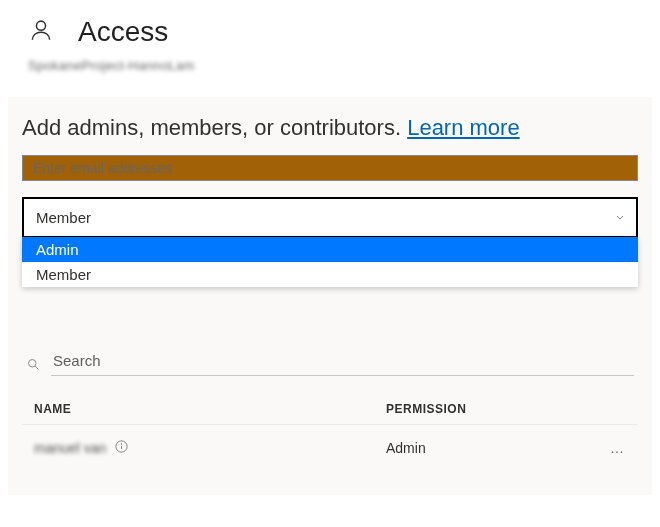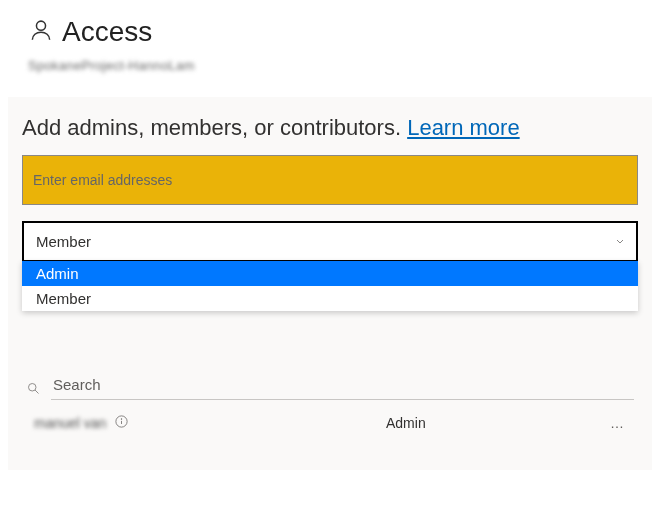--- a/index.html
+++ b/index.html
@@ -9,21 +9,21 @@
     background: #fff;
     width: 660px;
     color: #323130;
   }
   .header {
     padding: 16px 28px 8px 28px;
   }
   .title-row {
     display: flex;
     align-items: center;
-    gap: 8px;
+    gap: 24px;
   }
   .title-row .icon svg {
     width: 26px;
     height: 26px;
     stroke: #333;
     fill: none;
     stroke-width: 1.4;
   }
   .title-text {
     font-size: 28px;
@@ -49,22 +49,22 @@
     margin-bottom: 14px;
   }
   .learn-more {
     color: #0067b8;
     text-decoration: underline;
     cursor: pointer;
   }
   .email-input {
     width: 100%;
     border: 1px solid #8a8886;
-    background: #eab308;
-    padding: 16px 10px;
+    background: #a16207;
+    padding: 4px 10px;
     font-size: 14px;
     font-family: inherit;
     color: #201f1e;
   }
   .email-input::placeholder { color: #666; }
   .role-select-wrap {
     margin-top: 16px;
     position: relative;
   }
   .role-select {
@@ -227,20 +227,25 @@
   <div class="search-row">
     <span class="icon">
       <svg viewBox="0 0 24 24">
           <circle cx="10" cy="10" r="6"></circle>
           <line x1="20" y1="20" x2="14.5" y2="14.5"></line>
         </svg>
     </span>
     <input type="text" class="search-input" placeholder="Search" style="">
   </div>
 
+  <div class="table-header">
+    <div class="col-name">NAME</div>
+    <div class="col-perm">PERMISSION</div>
+    <div class="col-actions"></div>
+  </div>
 
   <div id="table-body">
       <div class="table-row">
         <div class="row-name">
           <span class="blurred-name">manuel van</span>
           <span class="info-icon"><svg viewBox="0 0 24 24">
               <circle cx="12" cy="12" r="9"></circle>
               <line x1="12" y1="11" x2="12" y2="16"></line>
               <circle cx="12" cy="8" r="0.6" fill="#605e5c"></circle>
             </svg></span>

